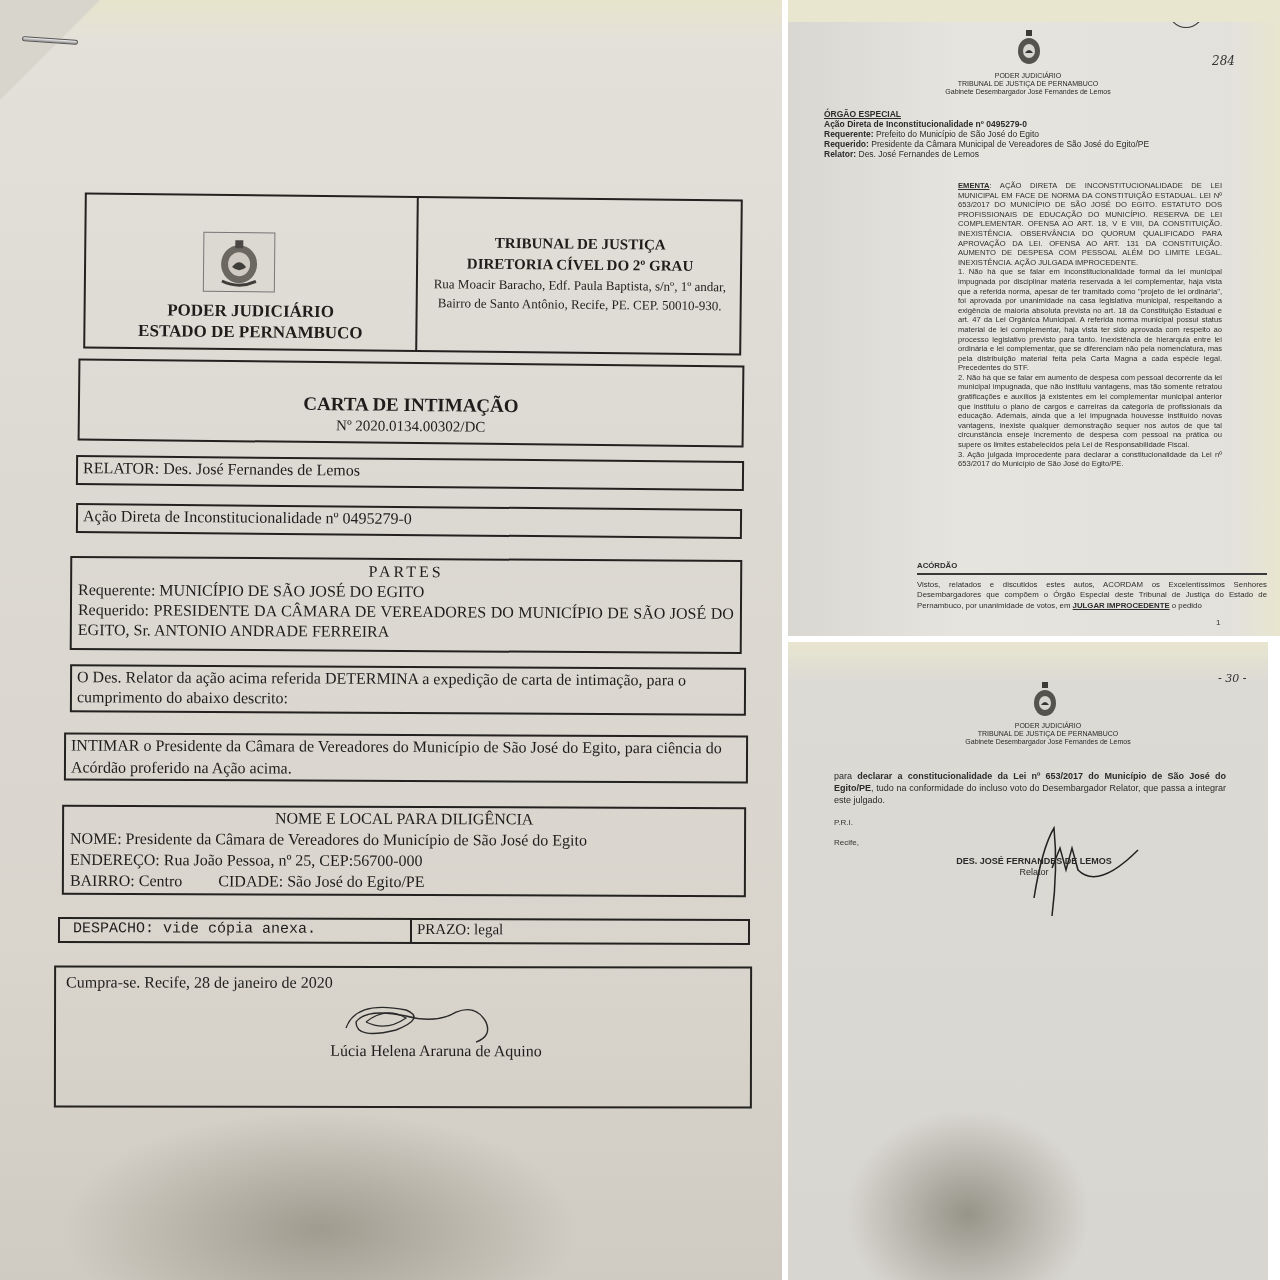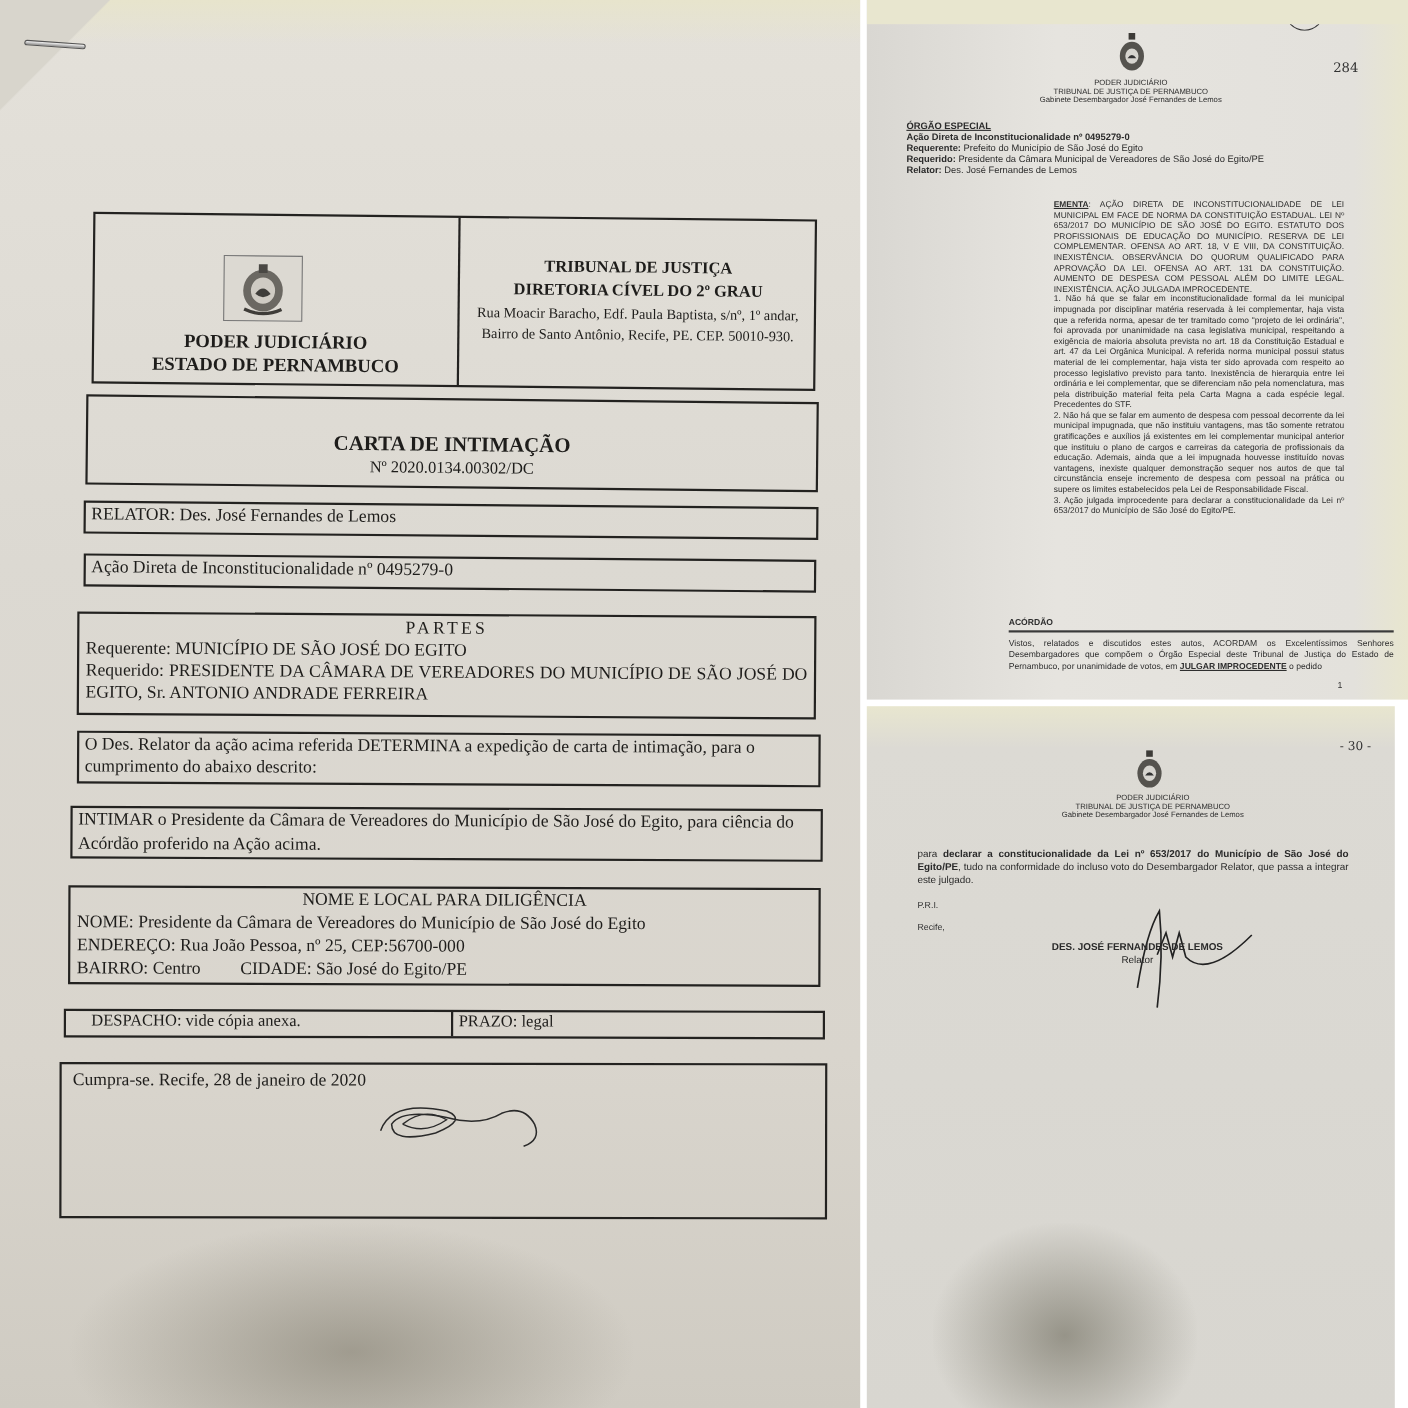--- a/index.html
+++ b/index.html
@@ -51,32 +51,32 @@
   #partes-box .head { text-align: center; letter-spacing: 3px; }
 
   #determina-box { left: 70px; top: 666px; width: 676px; height: 48px; transform: rotate(0.3deg); font-size: 16px; line-height: 20px; padding: 1px 5px; }
   #intimar-box { left: 64px; top: 734px; width: 684px; height: 48px; transform: rotate(0.25deg); font-size: 16px; line-height: 22px; padding: 0 5px; }
   #dilig-box { left: 62px; top: 806px; width: 684px; height: 90px; transform: rotate(0.2deg); font-size: 16px; line-height: 21px; padding: 0 6px; }
   #dilig-box .head { text-align: center; }
   #dilig-box .row { display: flex; }
   #dilig-box .row .c2 { margin-left: 36px; }
 
   #despacho-box { left: 58px; top: 918px; width: 692px; height: 26px; transform: rotate(0.15deg); font-size: 15px; display: flex; }
-  #despacho-box .c1 { width: 352px; border-right: 2px solid #232220; padding: 1px 23px; }
+  #despacho-box .c1 { width: 352px; border-right: 2px solid #232220; padding: 1px 13px; font-family: Liberation Mono, monospace; }
   #despacho-box .c2 { padding: 1px 5px; }
 
   #cumpra-box { left: 54px; top: 966px; width: 698px; height: 142px; transform: rotate(0.1deg); font-size: 16px; line-height: 22px; }
   #cumpra-box .date { padding: 4px 10px; }
   #cumpra-box .sig { position: absolute; left: 270px; top: 30px; width: 200px; height: 50px; }
   #cumpra-box .sign-block { position: absolute; left: 200px; width: 360px; top: 72px; text-align: center; }
 
   
   .crest-sm { position: absolute; display: flex; align-items: center; justify-content: center; }
   .rdoc-head { position: absolute; text-align: center; font-family: "Liberation Sans", sans-serif; font-size: 7px; line-height: 8px; color: #2a2a2a; }
-  .handnum { position: absolute; font-family: "DejaVu Serif", serif; color: #333; }
+  .handnum { position: absolute; font-family: "DejaVu Serif", serif; font-style: italic; color: #333; }
 
   #tr-meta { position: absolute; left: 36px; top: 109px; font-family: "Liberation Sans", sans-serif; font-size: 8.5px; line-height: 10px; color: #2b2b2b; white-space: nowrap; }
   #tr-meta .lbl { font-weight: bold; }
   #tr-meta .orgao { font-weight: bold; text-decoration: underline; }
 
   #ementa { position: absolute; left: 170px; top: 181px; width: 264px; font-family: "Liberation Sans", sans-serif; font-size: 7.6px; line-height: 9.6px; color: #2e2e2e; text-align: justify; }
   #ementa p { margin-bottom: 0; }
   #ementa .u { font-weight: bold; text-decoration: underline; }
 
   #acordao { position: absolute; left: 86px; top: 561px; width: 350px; font-family: "Liberation Sans", sans-serif; font-size: 7.8px; line-height: 10.5px; color: #2e2e2e; text-align: justify; margin-left: 43px; }
@@ -164,20 +164,21 @@
     <div class="c2">PRAZO: legal</div>
   </div>
 
   <div class="box serif" id="cumpra-box">
     <div class="date">Cumpra-se. Recife, 28 de janeiro de 2020</div>
     <svg class="sig" viewBox="0 0 200 50">
       <path d="M20 30 q10 -28 60 -18 q20 8 -10 20 q-40 10 -40 -8 q10 -14 50 -6 q30 8 50 -4 q20 -8 30 10 q6 14 -10 20" stroke="#2a2a2a" stroke-width="1.4" fill="none"></path>
       <path d="M40 24 q20 -16 40 -4 q-20 14 -40 4" stroke="#2a2a2a" stroke-width="1.2" fill="none"></path>
     </svg>
     <div class="sign-block">
+      <div>Lúcia Helena Araruna de Aquino</div>
     </div>
   </div>
 </div>
 
 <div class="panel" id="panel-tr">
   <div class="crest-sm" style="left:228px; top:30px;">
     <svg width="26" height="36" viewBox="0 0 26 36">
       <rect x="10" y="0" width="6" height="6" fill="#3d3b37"></rect>
       <ellipse cx="13" cy="21" rx="11" ry="13" fill="#55534e"></ellipse>
       <ellipse cx="13" cy="21" rx="6" ry="7" fill="#d7d5cf"></ellipse>

